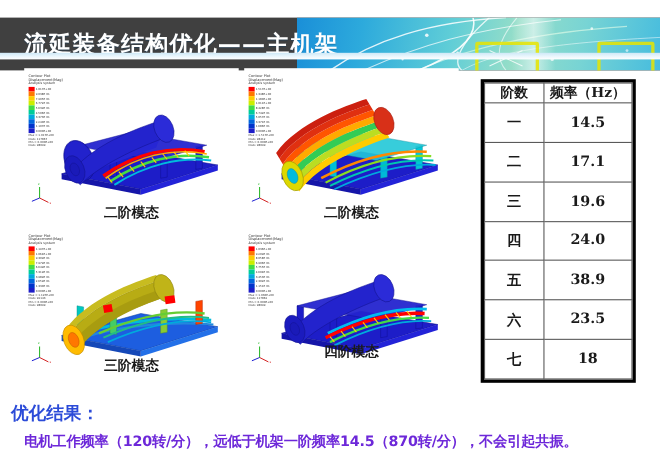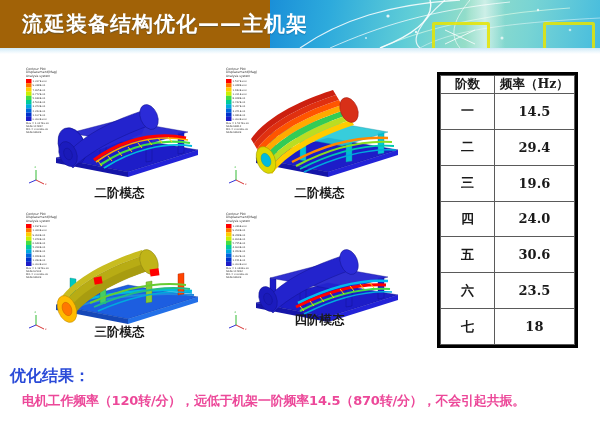--- a/index.html
+++ b/index.html
@@ -4,22 +4,22 @@
 <style>
   html,body{margin:0;padding:0;}
   body{
     width:600px;height:421px;
     background:#ffffff;
     font-family:"DejaVu Sans","Liberation Sans",sans-serif;
     overflow:hidden;position:relative;
   }
   
   .header{
-    position:absolute;left:0;top:0;width:600px;height:48px;
-    background:#a16207;overflow:hidden;
+    position:absolute;left:0;top:16px;width:600px;height:48px;
+    background:#404040;overflow:hidden;
   }
   .hdr-grad{
     position:absolute;right:0;top:0;width:330px;height:48px;
     background:linear-gradient(100deg,
       rgba(26,143,216,1) 0%,
       rgba(45,170,220,1) 18%,
       rgba(95,205,215,1) 42%,
       rgba(150,222,200,1) 60%,
       rgba(120,212,212,1) 78%,
       rgba(70,188,222,1) 100%);
@@ -73,21 +73,21 @@
   .col-order{width:40%;}
   .col-freq{width:60%;}
   
   .result-label{
     position:absolute;left:10px;top:366px;
     font-size:16px;font-weight:bold;color:#2b4bd8;
     white-space:nowrap;
   }
   .result-text{
     position:absolute;left:22px;top:392px;
-    font-size:13px;font-weight:bold;color:#ec4899;
+    font-size:13px;font-weight:bold;color:#6d28d9;
     white-space:nowrap;letter-spacing:-0.2px;
   }
 </style>
 </head>
 <body>
 
 <div class="header">
   <div class="hdr-grad"></div>
   <svg class="swirl" viewBox="0 0 330 48" preserveAspectRatio="none">
     <path d="M30,48 C70,20 120,4 190,0" stroke="#ffffff" stroke-width="1.3" fill="none" opacity=".85"></path>
@@ -419,33 +419,33 @@
         <th class="col-freq">频率（Hz）</th>
       </tr>
     </thead>
     <tbody>
       <tr>
         <td>一</td>
         <td>14.5</td>
       </tr>
       <tr>
         <td>二</td>
-        <td>29.4</td>
+        <td>17.1</td>
       </tr>
       <tr>
         <td>三</td>
         <td>19.6</td>
       </tr>
       <tr>
         <td>四</td>
         <td>24.0</td>
       </tr>
       <tr>
         <td>五</td>
-        <td>30.6</td>
+        <td>38.9</td>
       </tr>
       <tr>
         <td>六</td>
         <td>23.5</td>
       </tr>
       <tr>
         <td>七</td>
         <td>18</td>
       </tr>
     </tbody>

